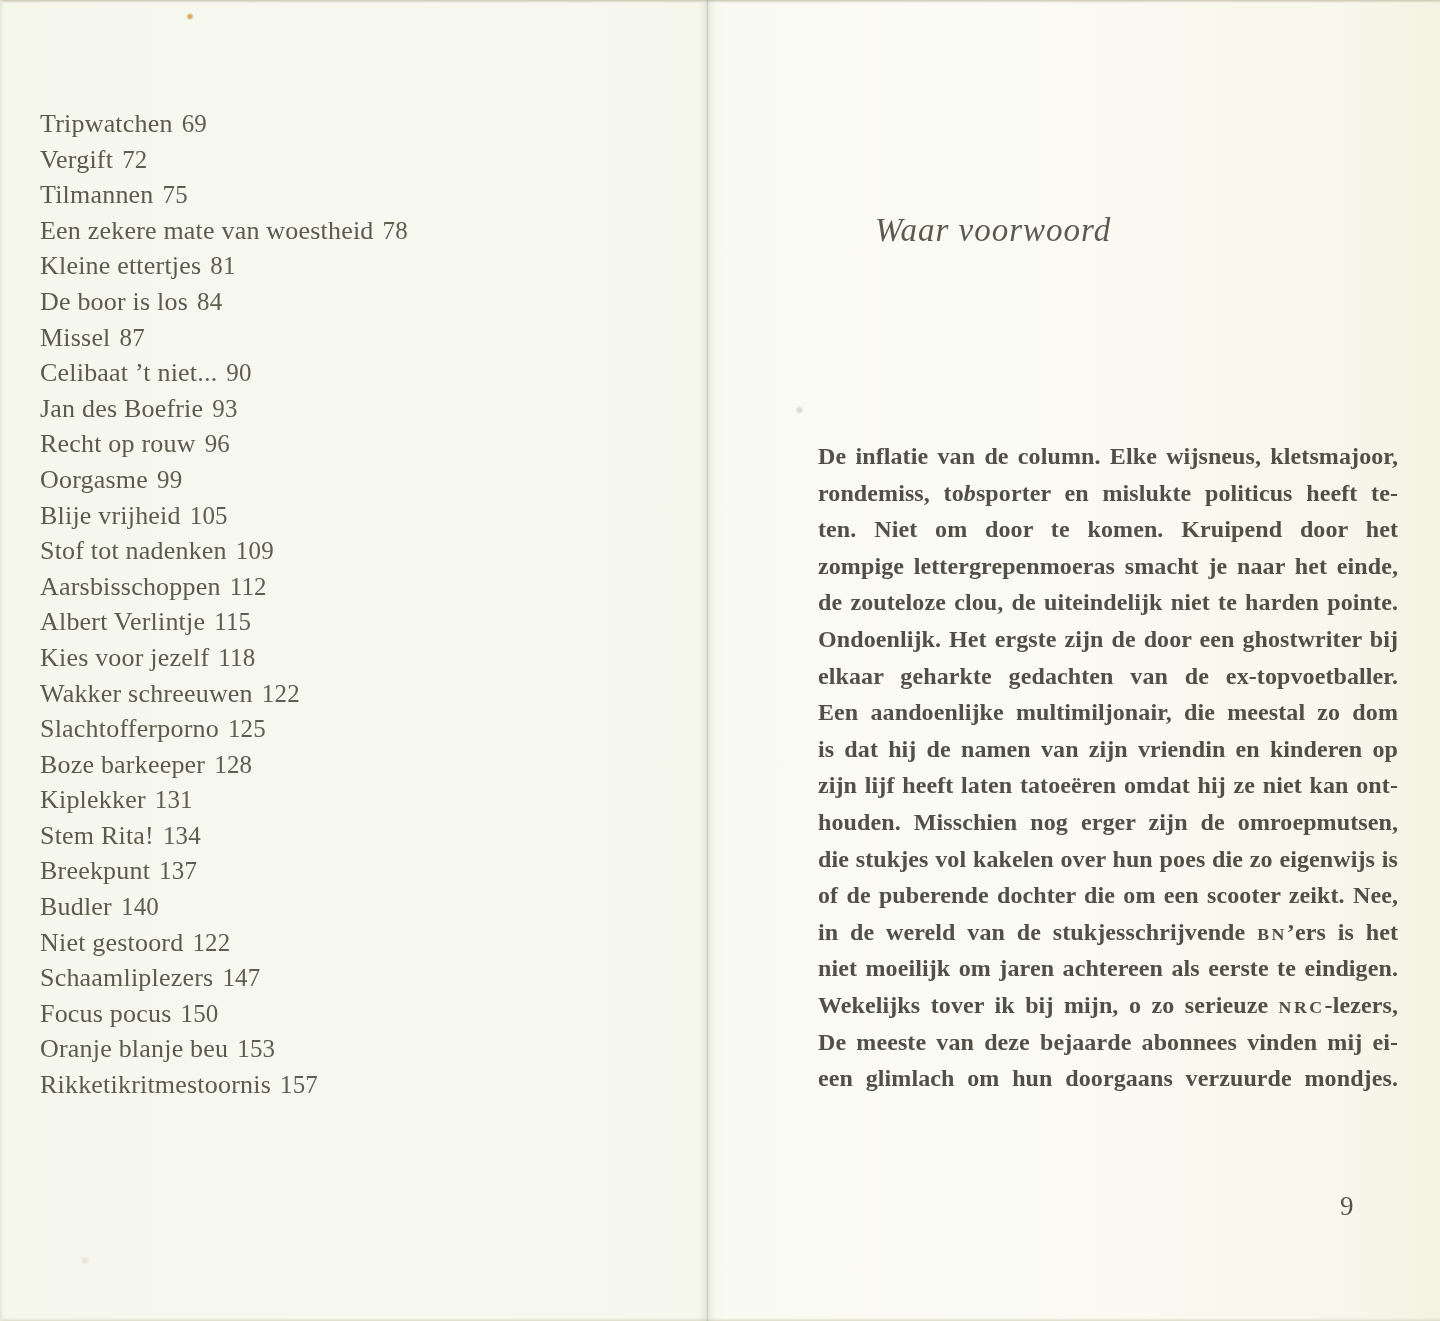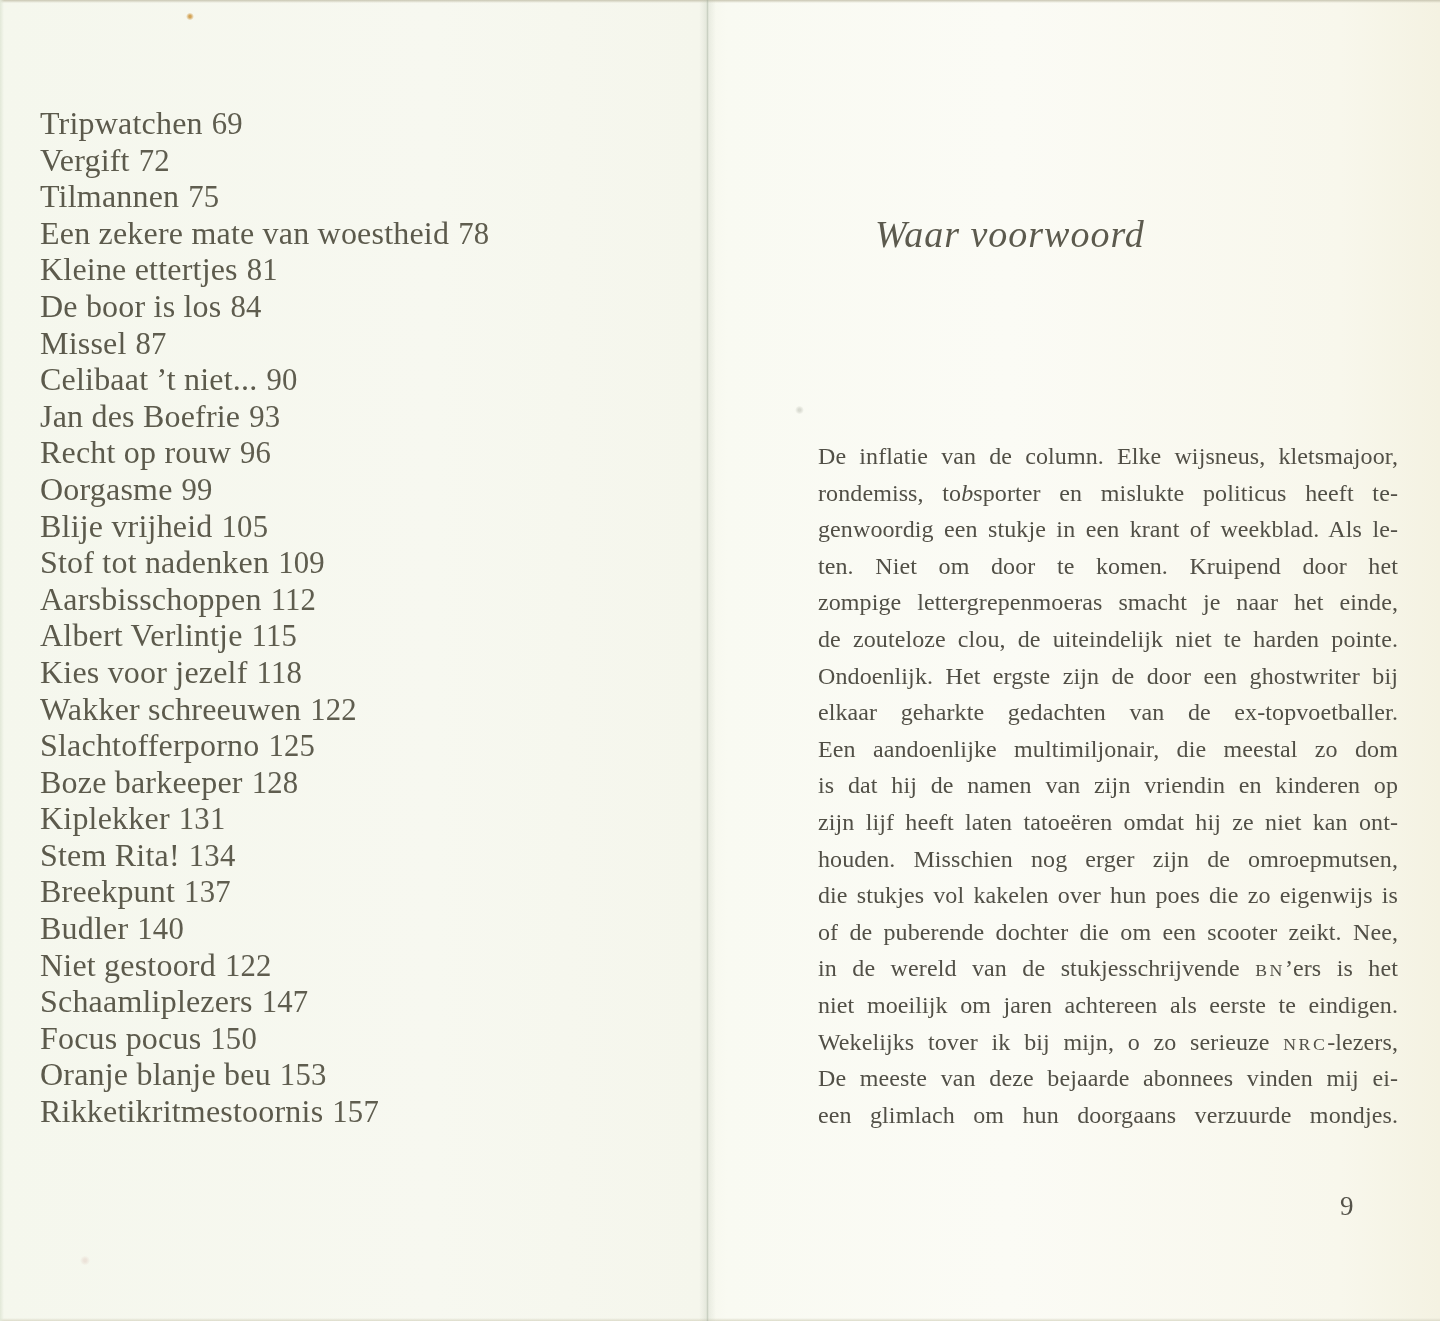--- a/index.html
+++ b/index.html
@@ -47,36 +47,37 @@
     background: radial-gradient(circle, rgba(190,192,180,0.55) 20%, rgba(190,192,180,0) 75%); }
   .speck-3 { left: 80px; top: 1256px; width: 10px; height: 9px;
     background: radial-gradient(circle, rgba(226,206,196,0.5) 20%, rgba(226,206,196,0) 75%); }
 
   
   .toc {
     position: absolute; left: 40px; top: 106px; width: 620px;
     color: #5c5a4c;
   }
   .toc-entry {
-    font-size: 32px; line-height: 35.6px;
+    font-size: 26px; line-height: 35.6px;
     letter-spacing: 0.2px;
     white-space: nowrap;
   }
   .toc-page { margin-left: 9px; font-size: 0.96em; color: #5f5d4f; }
 
   
   .chapter-title {
     position: absolute; left: 875px; top: 212px;
     margin: 0; font-weight: normal; font-style: italic;
-    font-size: 38px; letter-spacing: 1px; color: #5c5a4e; text-align: right;
+    font-size: 33px; letter-spacing: 1px; color: #5c5a4e; text-align: right;
   }
   .chapter-body {
     position: absolute; left: 818px; top: 438px; width: 580px;
     font-size: 24px; line-height: 36.6px; color: #514f46;
     letter-spacing: 0.1px;
+    font-weight: bold;
   }
   .body-line {
     text-align: justify;
     text-align-last: justify;
     height: 36.6px;
   }
   .body-line .it { font-style: italic; }
   .body-line .sc { font-size: 0.74em; letter-spacing: 2.5px; }
   .page-number {
     position: absolute; left: 1340px; top: 1191px;
@@ -126,21 +127,20 @@
         <div class="toc-entry"><span class="toc-title">Oranje blanje beu</span><span class="toc-page">153</span></div>
         <div class="toc-entry"><span class="toc-title">Rikketikritmestoornis</span><span class="toc-page">157</span></div>
       </div>
   </div>
 
   <div class="page right-page">
     <h1 class="chapter-title">Waar voorwoord</h1>
     <div class="chapter-body">
         <div class="body-line"><span>De inflatie van de column. Elke wijsneus, kletsmajoor,</span></div>
         <div class="body-line"><span>rondemiss, to</span><span class="it">b</span><span>sporter en mislukte politicus heeft te-</span></div>
-        <div class="body-line"><span>genwoordig een stukje in een krant of weekblad. Als le-</span></div>
         <div class="body-line"><span>ten. Niet om door te komen. Kruipend door het</span></div>
         <div class="body-line"><span>zompige lettergrepenmoeras smacht je naar het einde,</span></div>
         <div class="body-line"><span>de zouteloze clou, de uiteindelijk niet te harden pointe.</span></div>
         <div class="body-line"><span>Ondoenlijk. Het ergste zijn de door een ghostwriter bij</span></div>
         <div class="body-line"><span>elkaar geharkte gedachten van de ex-topvoetballer.</span></div>
         <div class="body-line"><span>Een aandoenlijke multimiljonair, die meestal zo dom</span></div>
         <div class="body-line"><span>is dat hij de namen van zijn vriendin en kinderen op</span></div>
         <div class="body-line"><span>zijn lijf heeft laten tatoeëren omdat hij ze niet kan ont-</span></div>
         <div class="body-line"><span>houden. Misschien nog erger zijn de omroepmutsen,</span></div>
         <div class="body-line"><span>die stukjes vol kakelen over hun poes die zo eigenwijs is</span></div>

